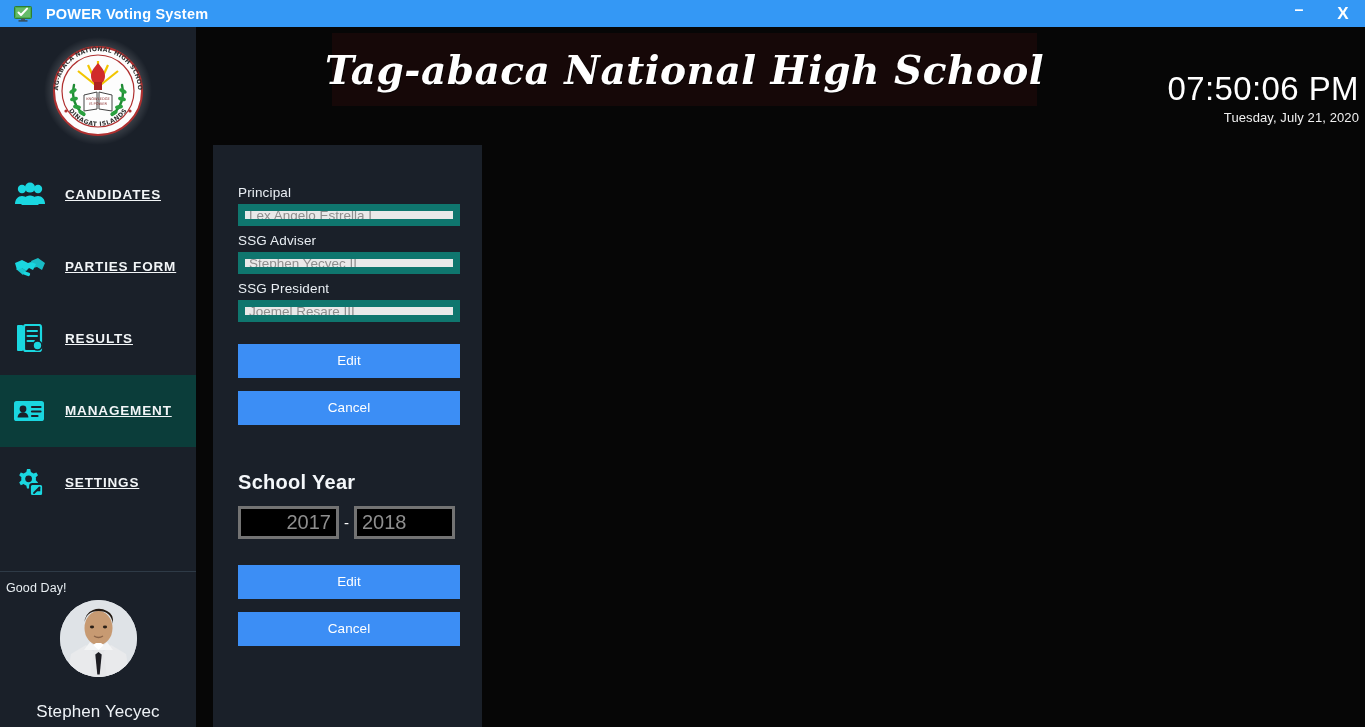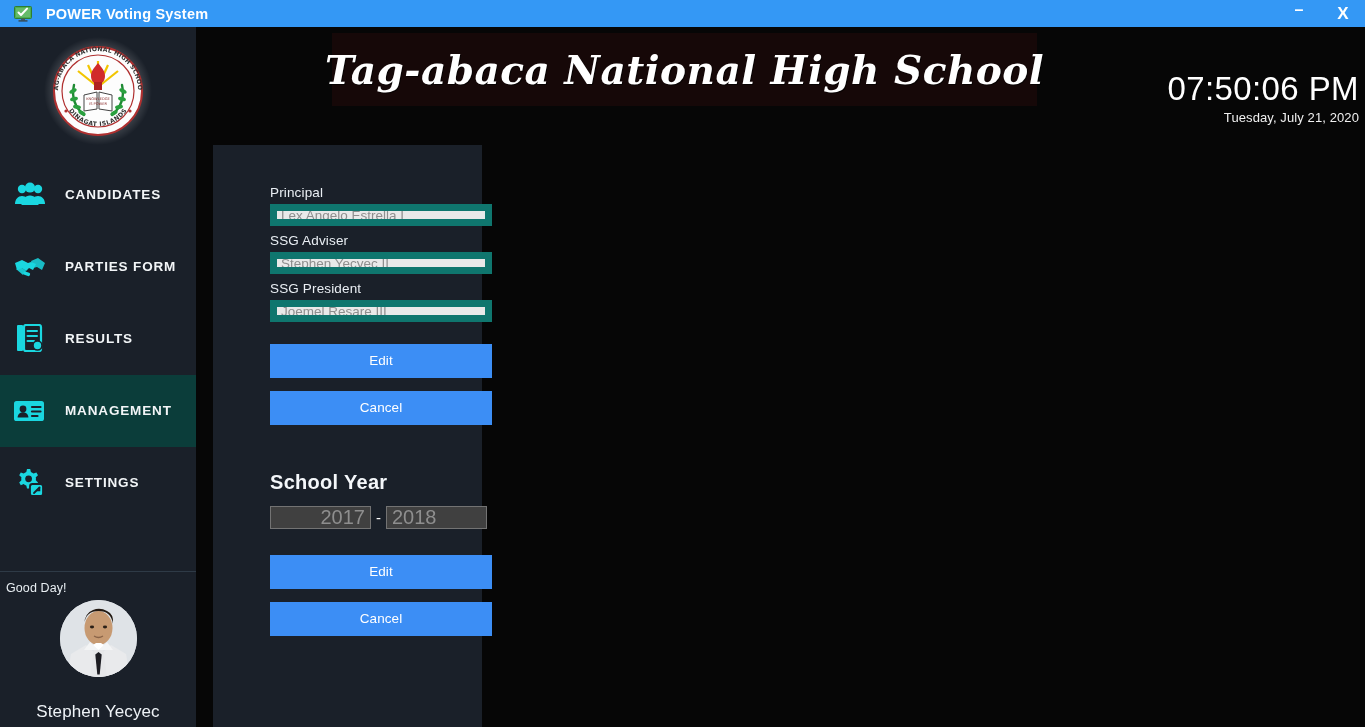--- a/index.html
+++ b/index.html
@@ -86,20 +86,21 @@
     display: flex; align-items: center; justify-content: center;
     margin-right: 17px;
   }
   .nav-icon svg { display: block; }
   .nav-label {
     font-size: 13.5px;
     font-weight: bold;
     letter-spacing: .85px;
     line-height: 16px;
     white-space: pre-line;
+    text-decoration: underline;
   }
 
   .sidebar-divider {
     position: absolute;
     left: 0; top: 544px;
     width: 196px; height: 1px;
     background: #2e3a46;
   }
 
   .profile {
@@ -182,21 +183,21 @@
     letter-spacing: .1px;
   }
 
   
   .panel {
     position: absolute;
     top: 118px; left: 17px;
     width: 269px; height: 595px;
     background: #1a2029;
   }
-  .panel-inner { padding: 40px 25px 12px 25px; margin-left: 32px; }
+  .panel-inner { padding: 40px 25px 12px 25px; }
 
   .field-label {
     color: #e9eef3;
     font-size: 13.5px;
     letter-spacing: .15px;
     margin-bottom: 4px;
   }
   .field-input {
     width: 222px;
     height: 22px;
@@ -237,23 +238,23 @@
     letter-spacing: .3px;
     margin-top: 46px;
   }
   .sy-row {
     display: flex;
     align-items: center;
     margin-top: 12px;
   }
   .sy-input {
     width: 101px;
-    height: 23px;
-    background: #404040;
-    border: 1px solid #737373;
+    height: 33px;
+    background: #000000;
+    border: 3px solid #737373;
     color: #8e8e8e;
     font-size: 20px;
     font-family: "Liberation Sans", sans-serif;
     padding: 0 5px;
     line-height: 25px;
     outline: none;
   }
   .sy-input.left  { text-align: right; }
   .sy-input.right { text-align: left; }
   .sy-dash {

